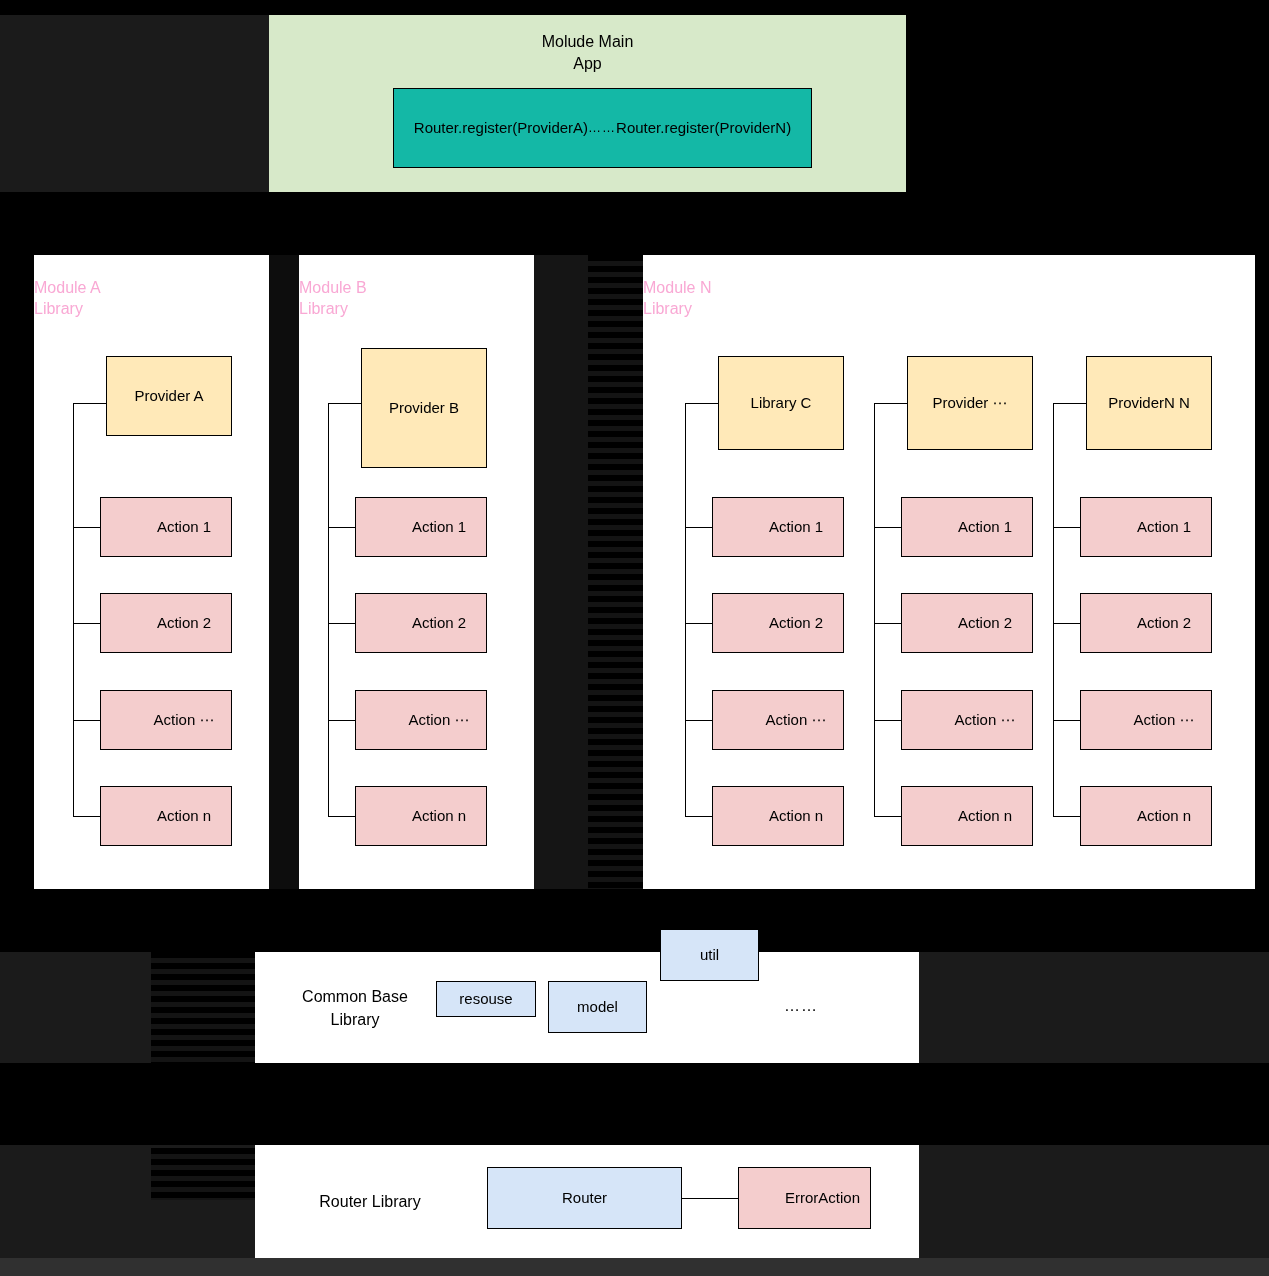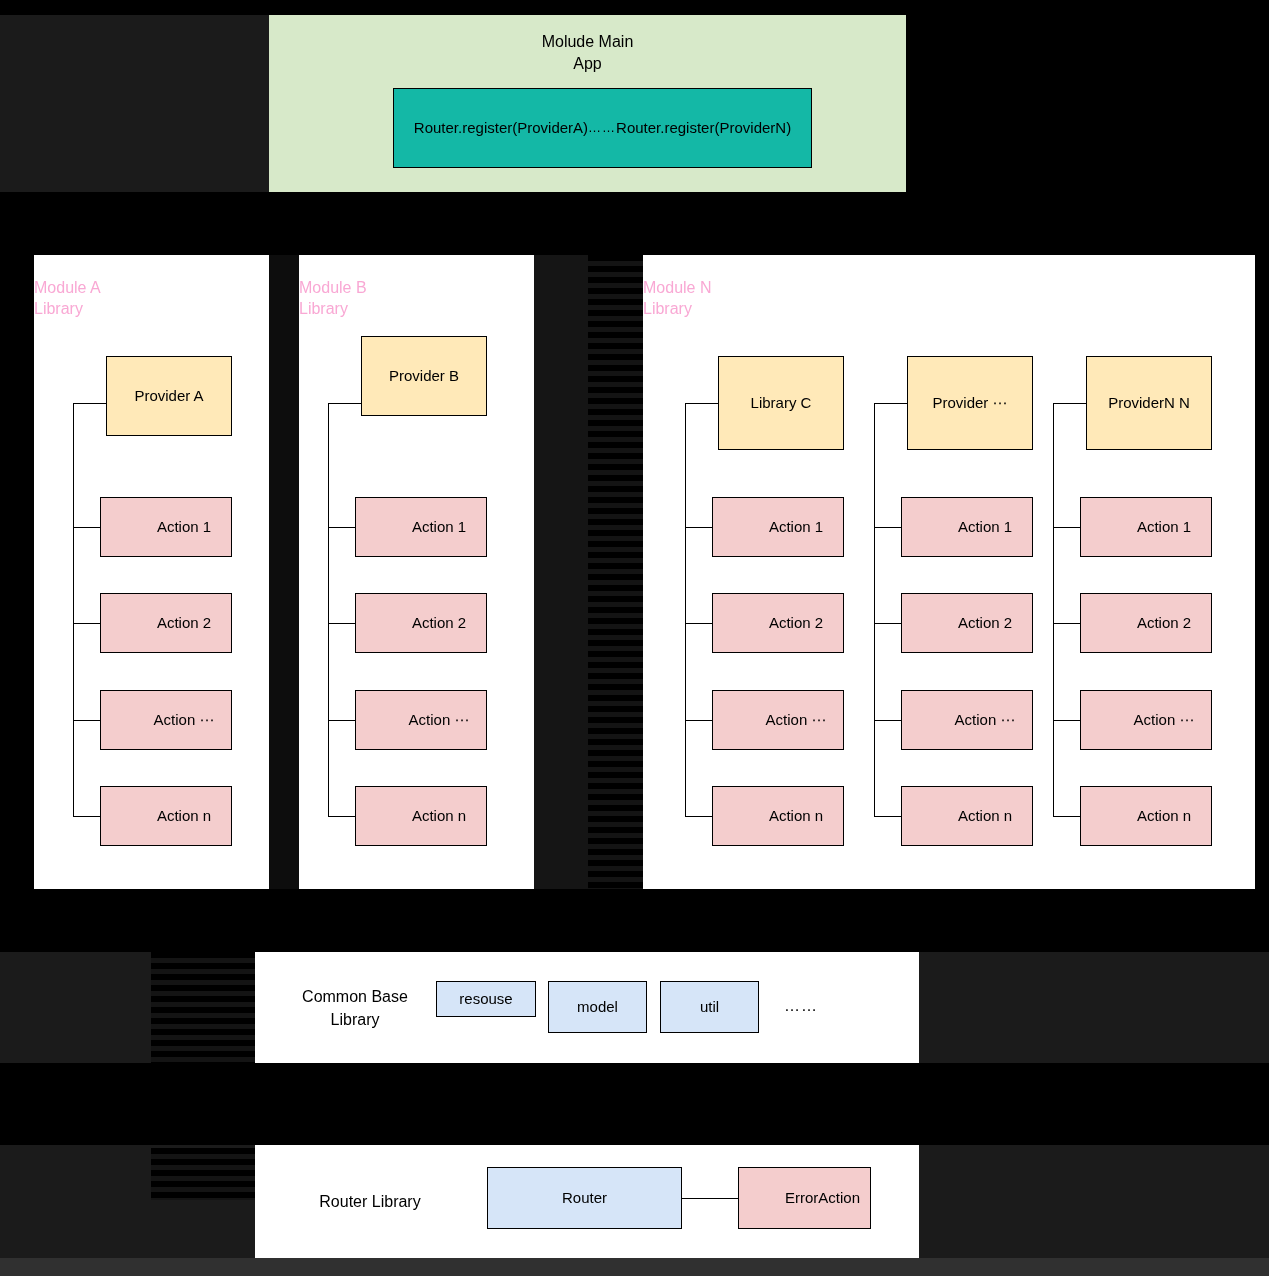--- a/index.html
+++ b/index.html
@@ -175,21 +175,21 @@
   <div class="caption" style="left:299px; top:277px; width:235px;">Module B
 Library</div>
 
   <div class="vline" style="left:328px; top:403px; height:413px;"></div>
   <div class="hline" style="left:328px; top:403px; width:33px;"></div>
   <div class="hline" style="left:328px; top:527px; width:27px;"></div>
   <div class="hline" style="left:328px; top:623px; width:27px;"></div>
   <div class="hline" style="left:328px; top:720px; width:27px;"></div>
   <div class="hline" style="left:328px; top:816px; width:27px;"></div>
 
-  <div class="node provider" style="left:361px; top:336px; width:126px; height:80px;">Provider B</div>
+  <div class="node provider" style="left:361px; top:348px; width:126px; height:120px;">Provider B</div>
   <div class="node action" style="left:355px; top:497px; width:132px; height:60px;">Action 1</div>
   <div class="node action" style="left:355px; top:593px; width:132px; height:60px;">Action 2</div>
   <div class="node action" style="left:355px; top:690px; width:132px; height:60px;">Action ⋯</div>
   <div class="node action" style="left:355px; top:786px; width:132px; height:60px;">Action n</div>
 
   <div class="panel" style="left:643px; top:255px; width:612px; height:634px;"></div>
   <div class="caption" style="left:643px; top:277px; width:612px;">Module N
 Library</div>
 
   <div class="vline" style="left:685px; top:403px; height:413px;"></div>
@@ -230,21 +230,21 @@
   <div class="node action" style="left:1080px; top:593px; width:132px; height:60px;">Action 2</div>
   <div class="node action" style="left:1080px; top:690px; width:132px; height:60px;">Action ⋯</div>
   <div class="node action" style="left:1080px; top:786px; width:132px; height:60px;">Action n</div>
 
   <div class="panel" style="left:255px; top:952px; width:664px; height:111px;"></div>
   <div class="caption-left" style="left:280px; top:985px; width:150px;">Common Base
 Library</div>
 
   <div class="node blue" style="left:436px; top:981px; width:100px; height:36px;">resouse</div>
   <div class="node blue" style="left:548px; top:981px; width:99px; height:52px;">model</div>
-  <div class="node blue" style="left:660px; top:981px; width:99px; height:52px;">util</div>
+  <div class="node blue" style="left:660px; top:929px; width:99px; height:52px;">util</div>
   <div class="ellipsis-text" style="left:784px; top:997px;">……</div>
 
   <div class="panel" style="left:255px; top:1145px; width:664px; height:113px;"></div>
   <div class="caption-left" style="left:290px; top:1190px; width:160px;">Router Library</div>
 
   <div class="hline" style="left:681px; top:1198px; width:58px;"></div>
 
   <div class="node action" style="left:738px; top:1167px; width:133px; height:62px;">ErrorAction</div>
   <div class="node blue" style="left:487px; top:1167px; width:195px; height:62px;">Router</div>
 

